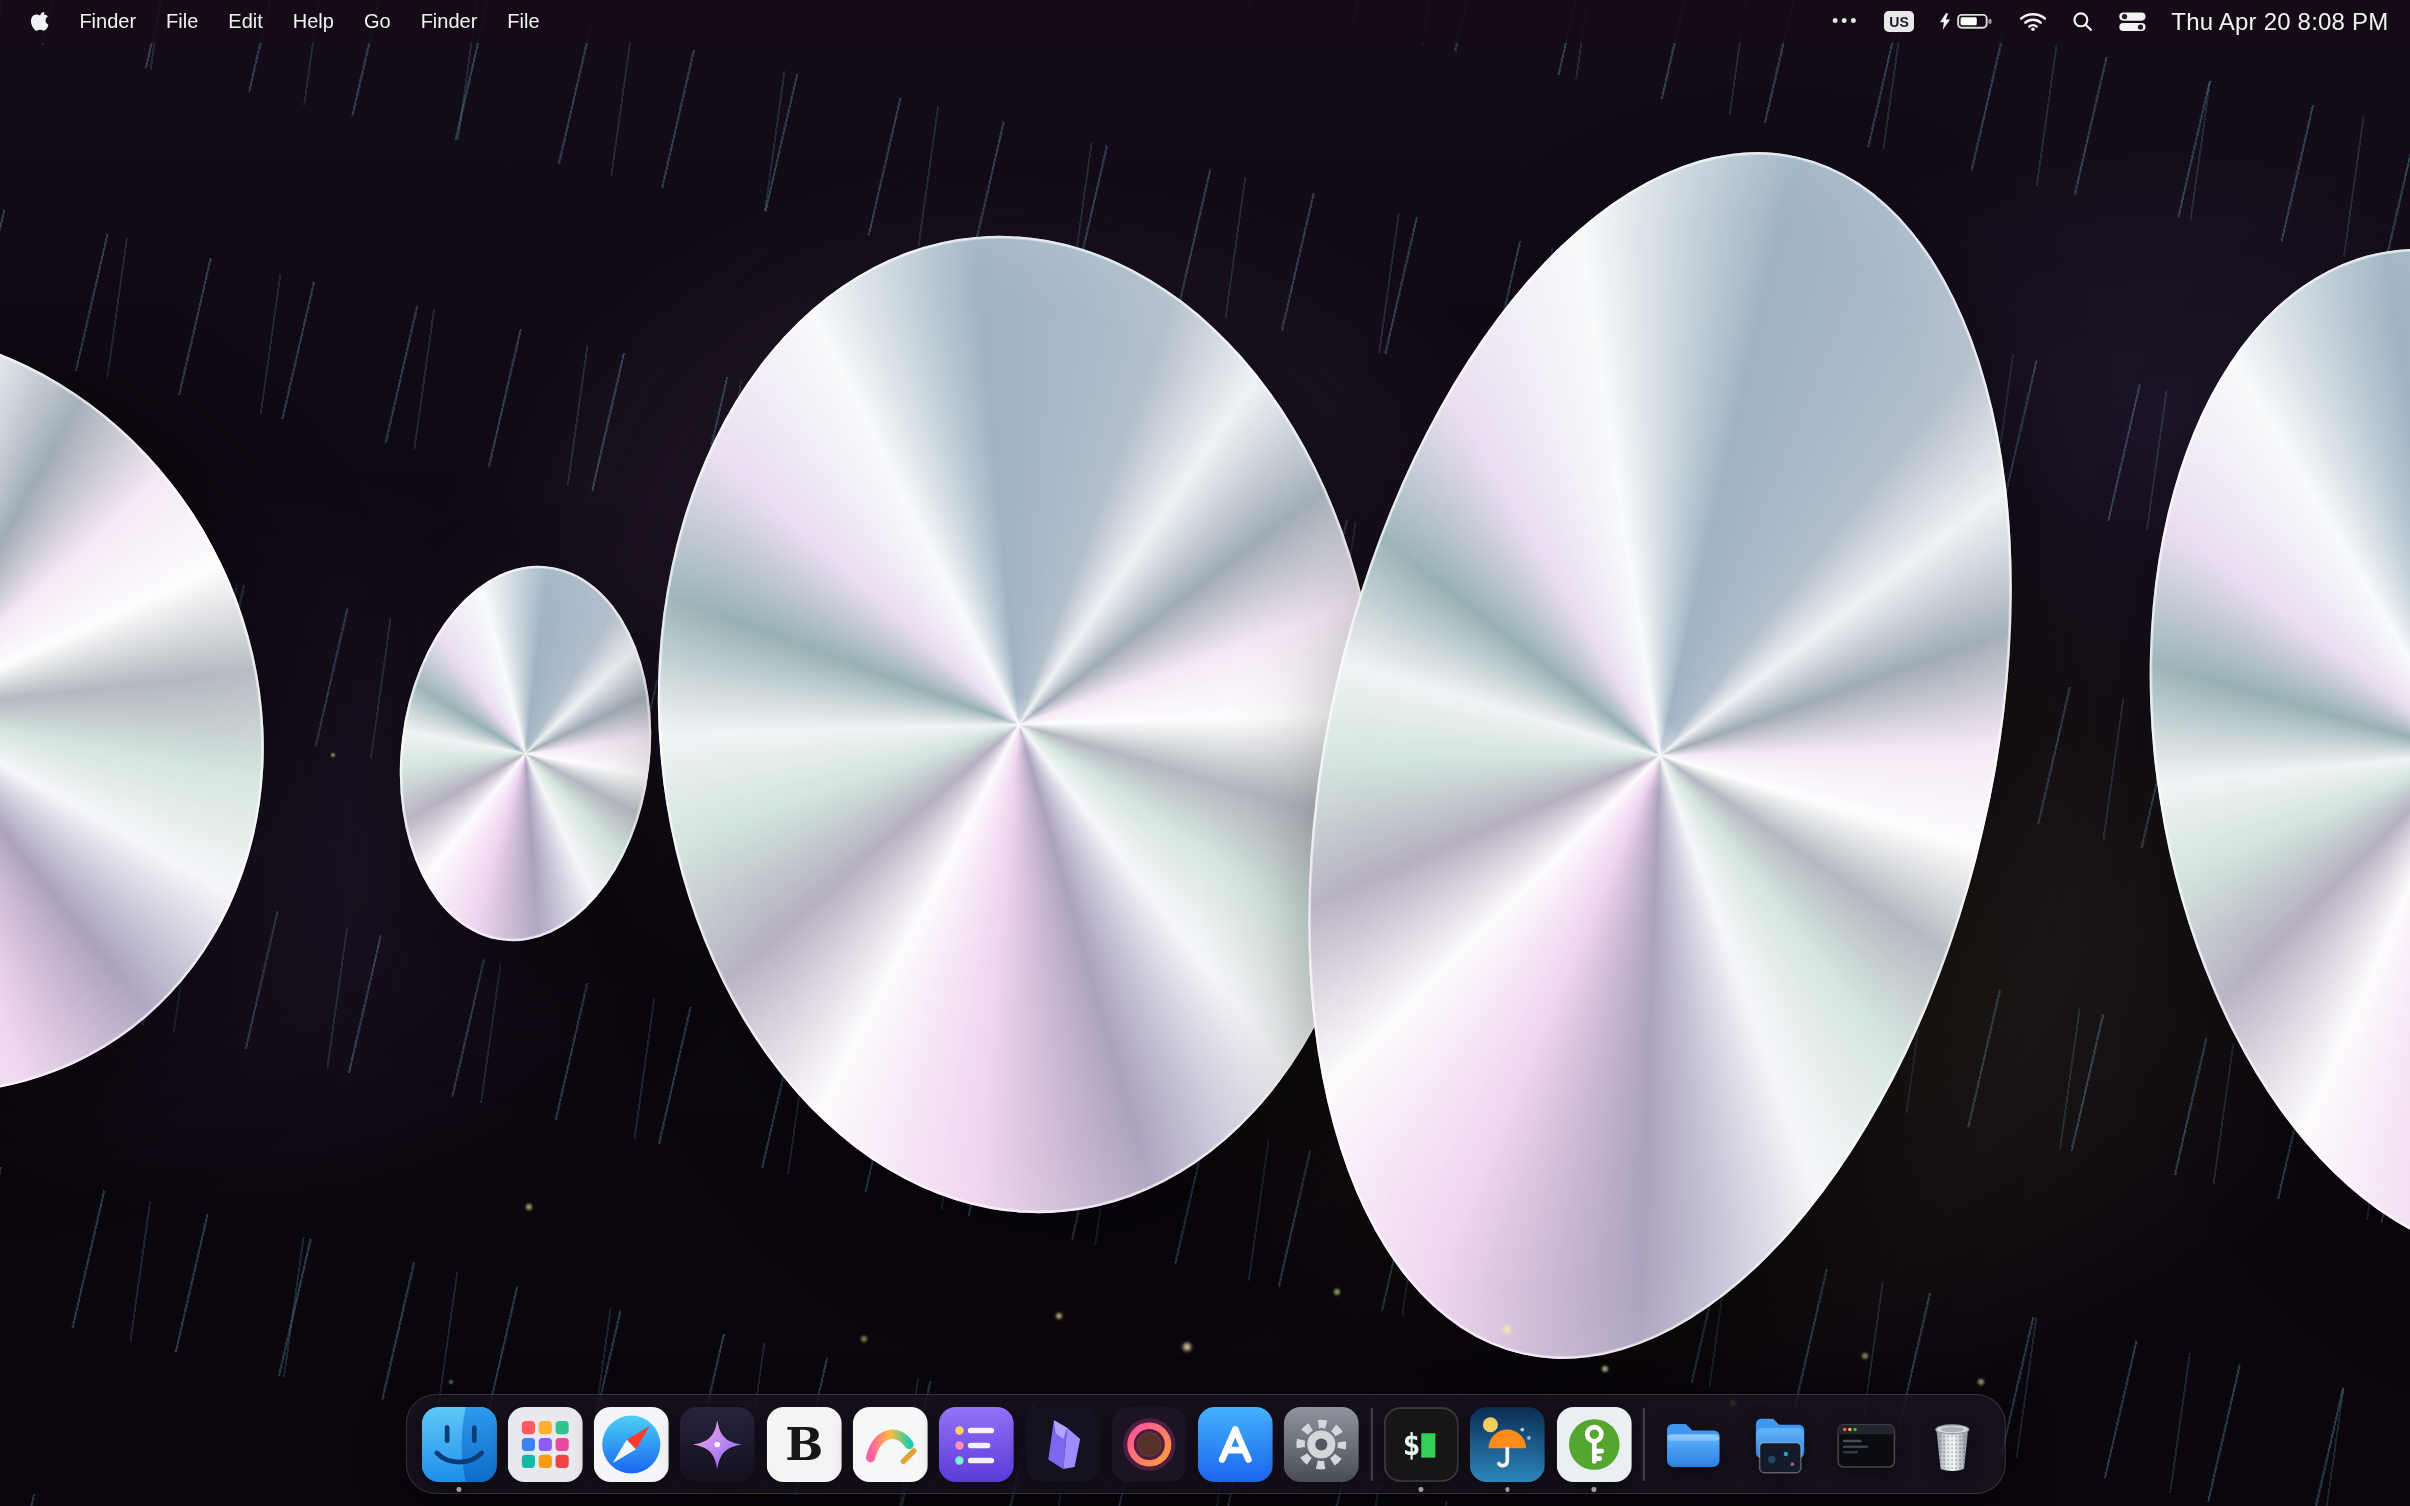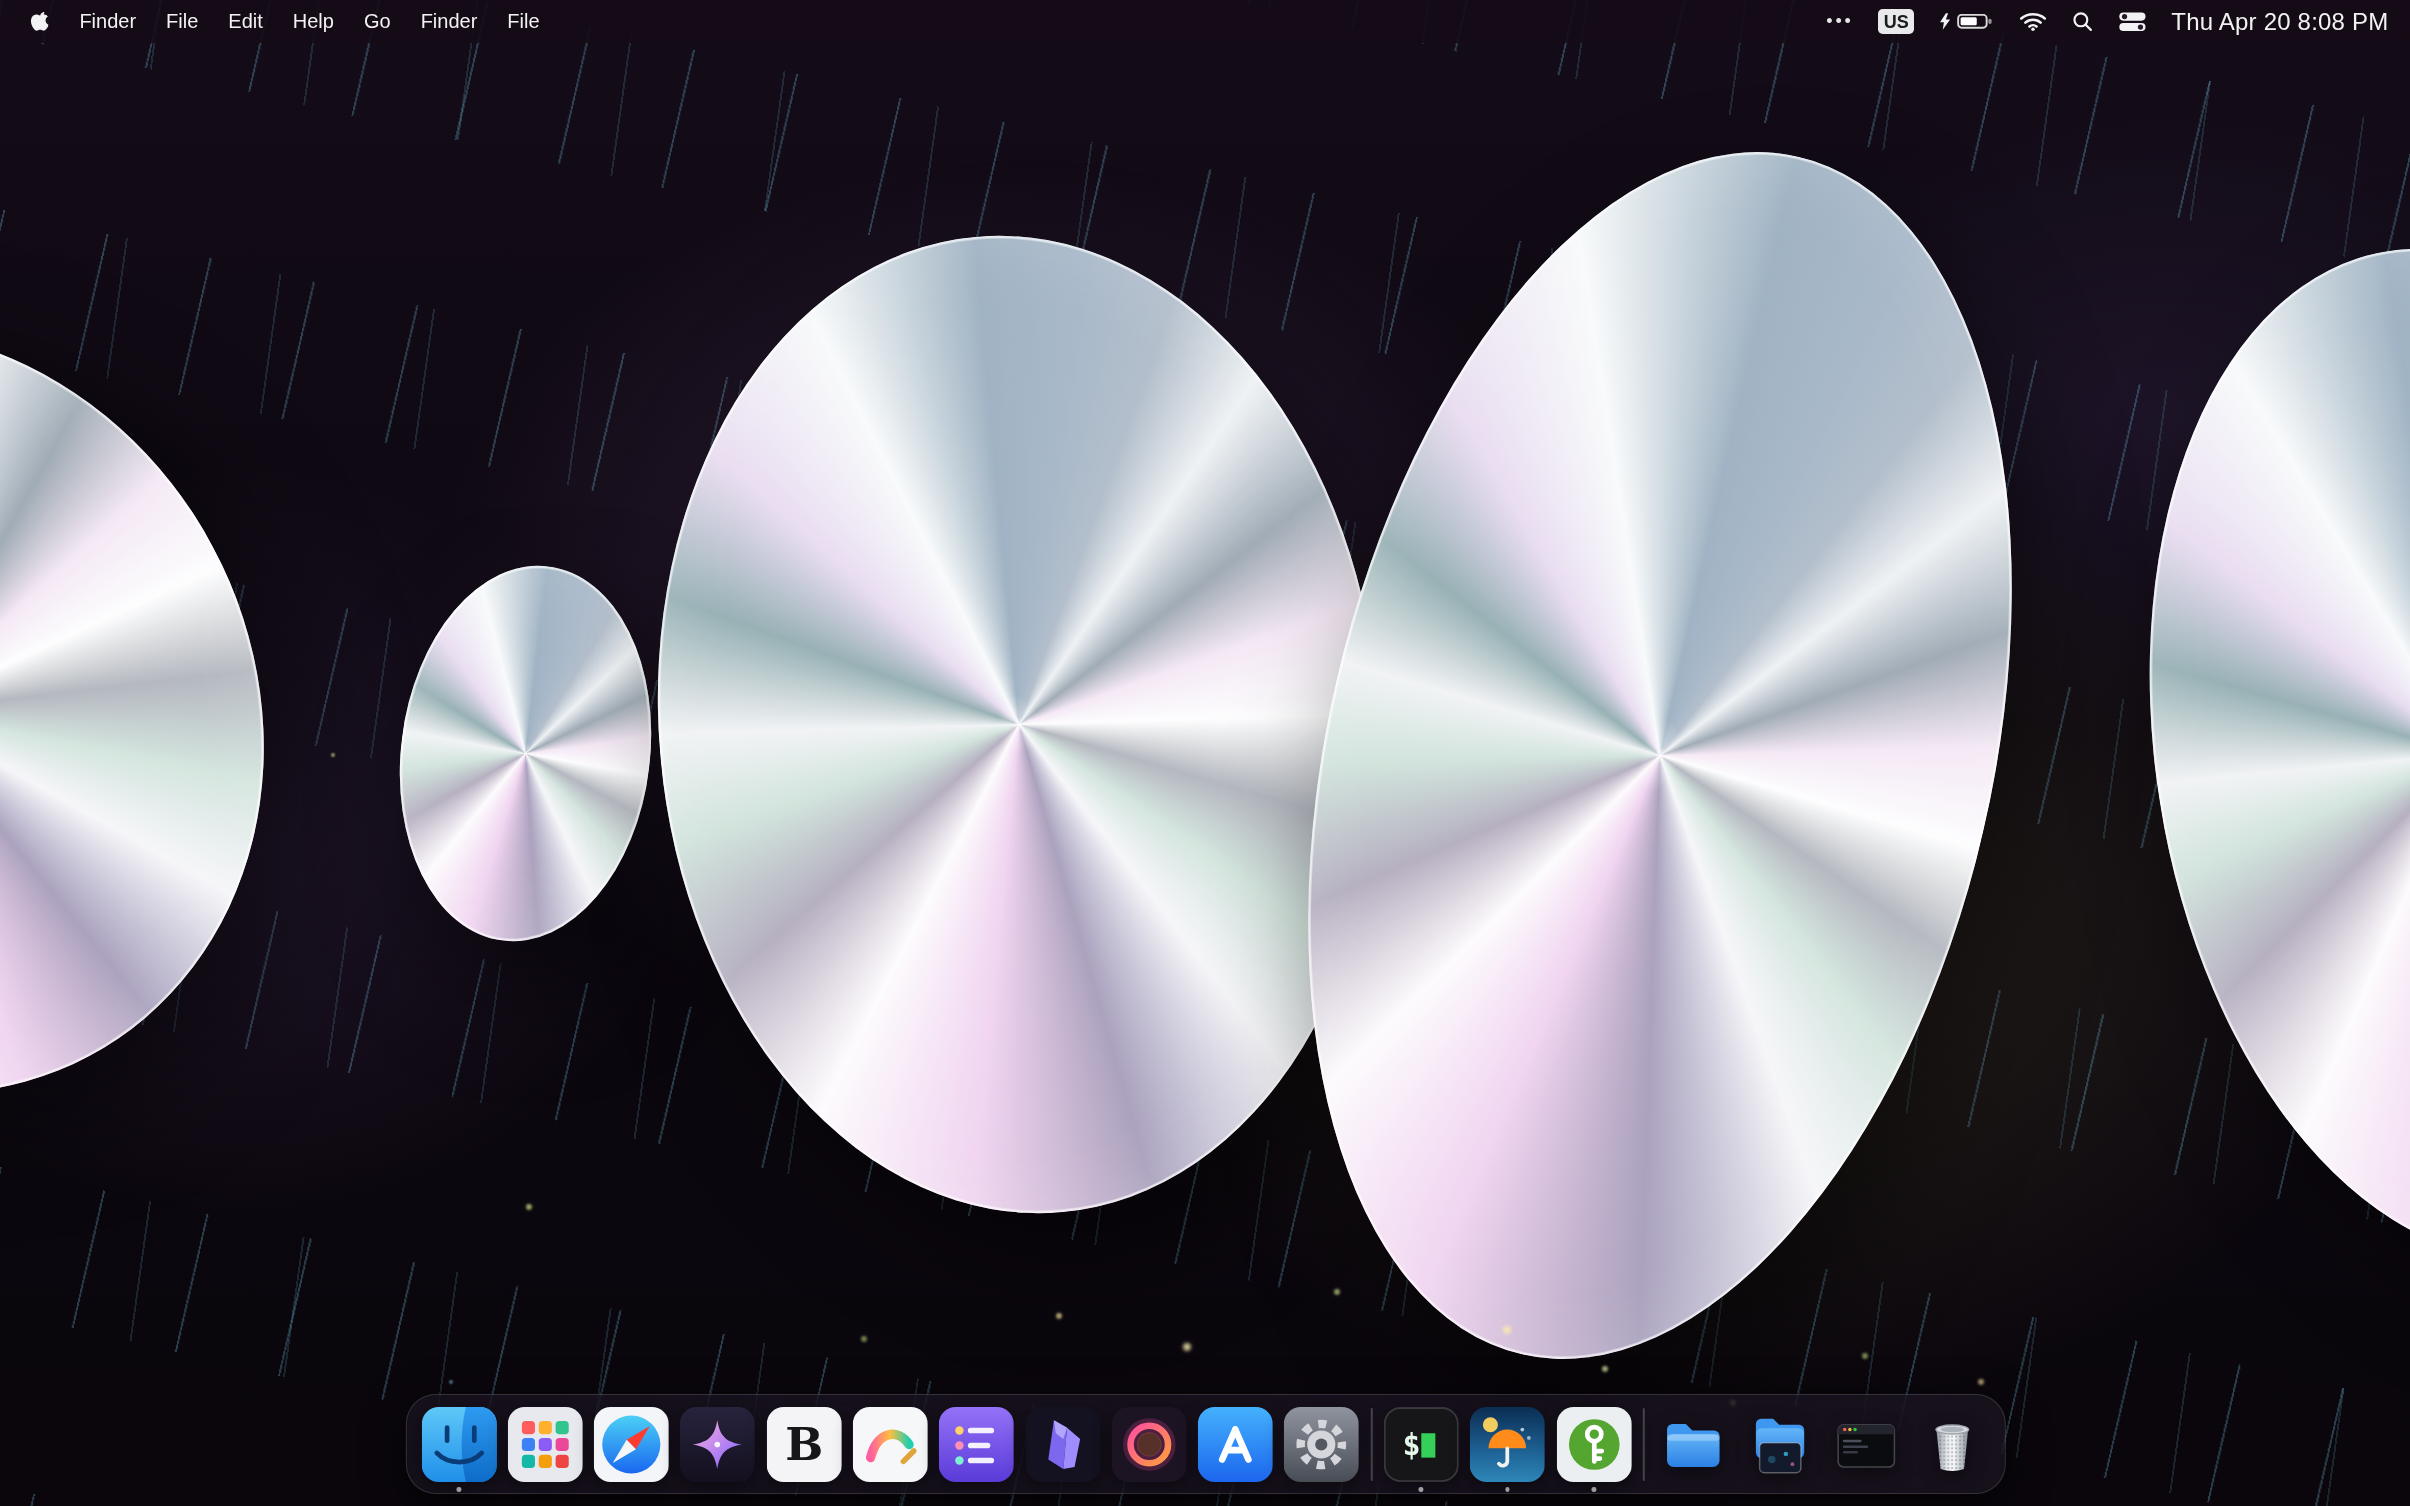--- a/index.html
+++ b/index.html
@@ -83,21 +83,21 @@
   .mb-right{ display:flex; align-items:center; gap:24.5px; padding-right:22.6px; }
   .mb-item, .mb-status{
     background:none; border:0; color:inherit; font:inherit; cursor:default;
     display:flex; align-items:center; padding:0 15px; height:43px;
   }
   .mb-item.apple{ padding:0 13px 0 9.4px; }
   .mb-item.bold{ font-weight:400; }
   .mb-status{ padding:0; height:43px; gap:5.6px; }
   .us-badge{
     display:inline-block; background:#e9e9ec; color:#1b1b1f; font-weight:700;
-    font-size:18px; line-height:1; padding:3.8px 5.6px; border-radius:4.7px;
+    font-size:14px; line-height:1; padding:3.8px 5.6px; border-radius:4.7px;
   }
   .overflow-dots{ letter-spacing:2.8px; font-size:18px; opacity:.95; }
   .clock{ font-size:24px; letter-spacing:0.2px; }
 
   
   .dock{
     position:absolute; left:50%; bottom:13px; transform:translateX(-50%);
     z-index:20; height:100px; border-radius:30px;
     background:rgba(30,25,36,.60);
     border:0.9px solid rgba(255,255,255,.14);

